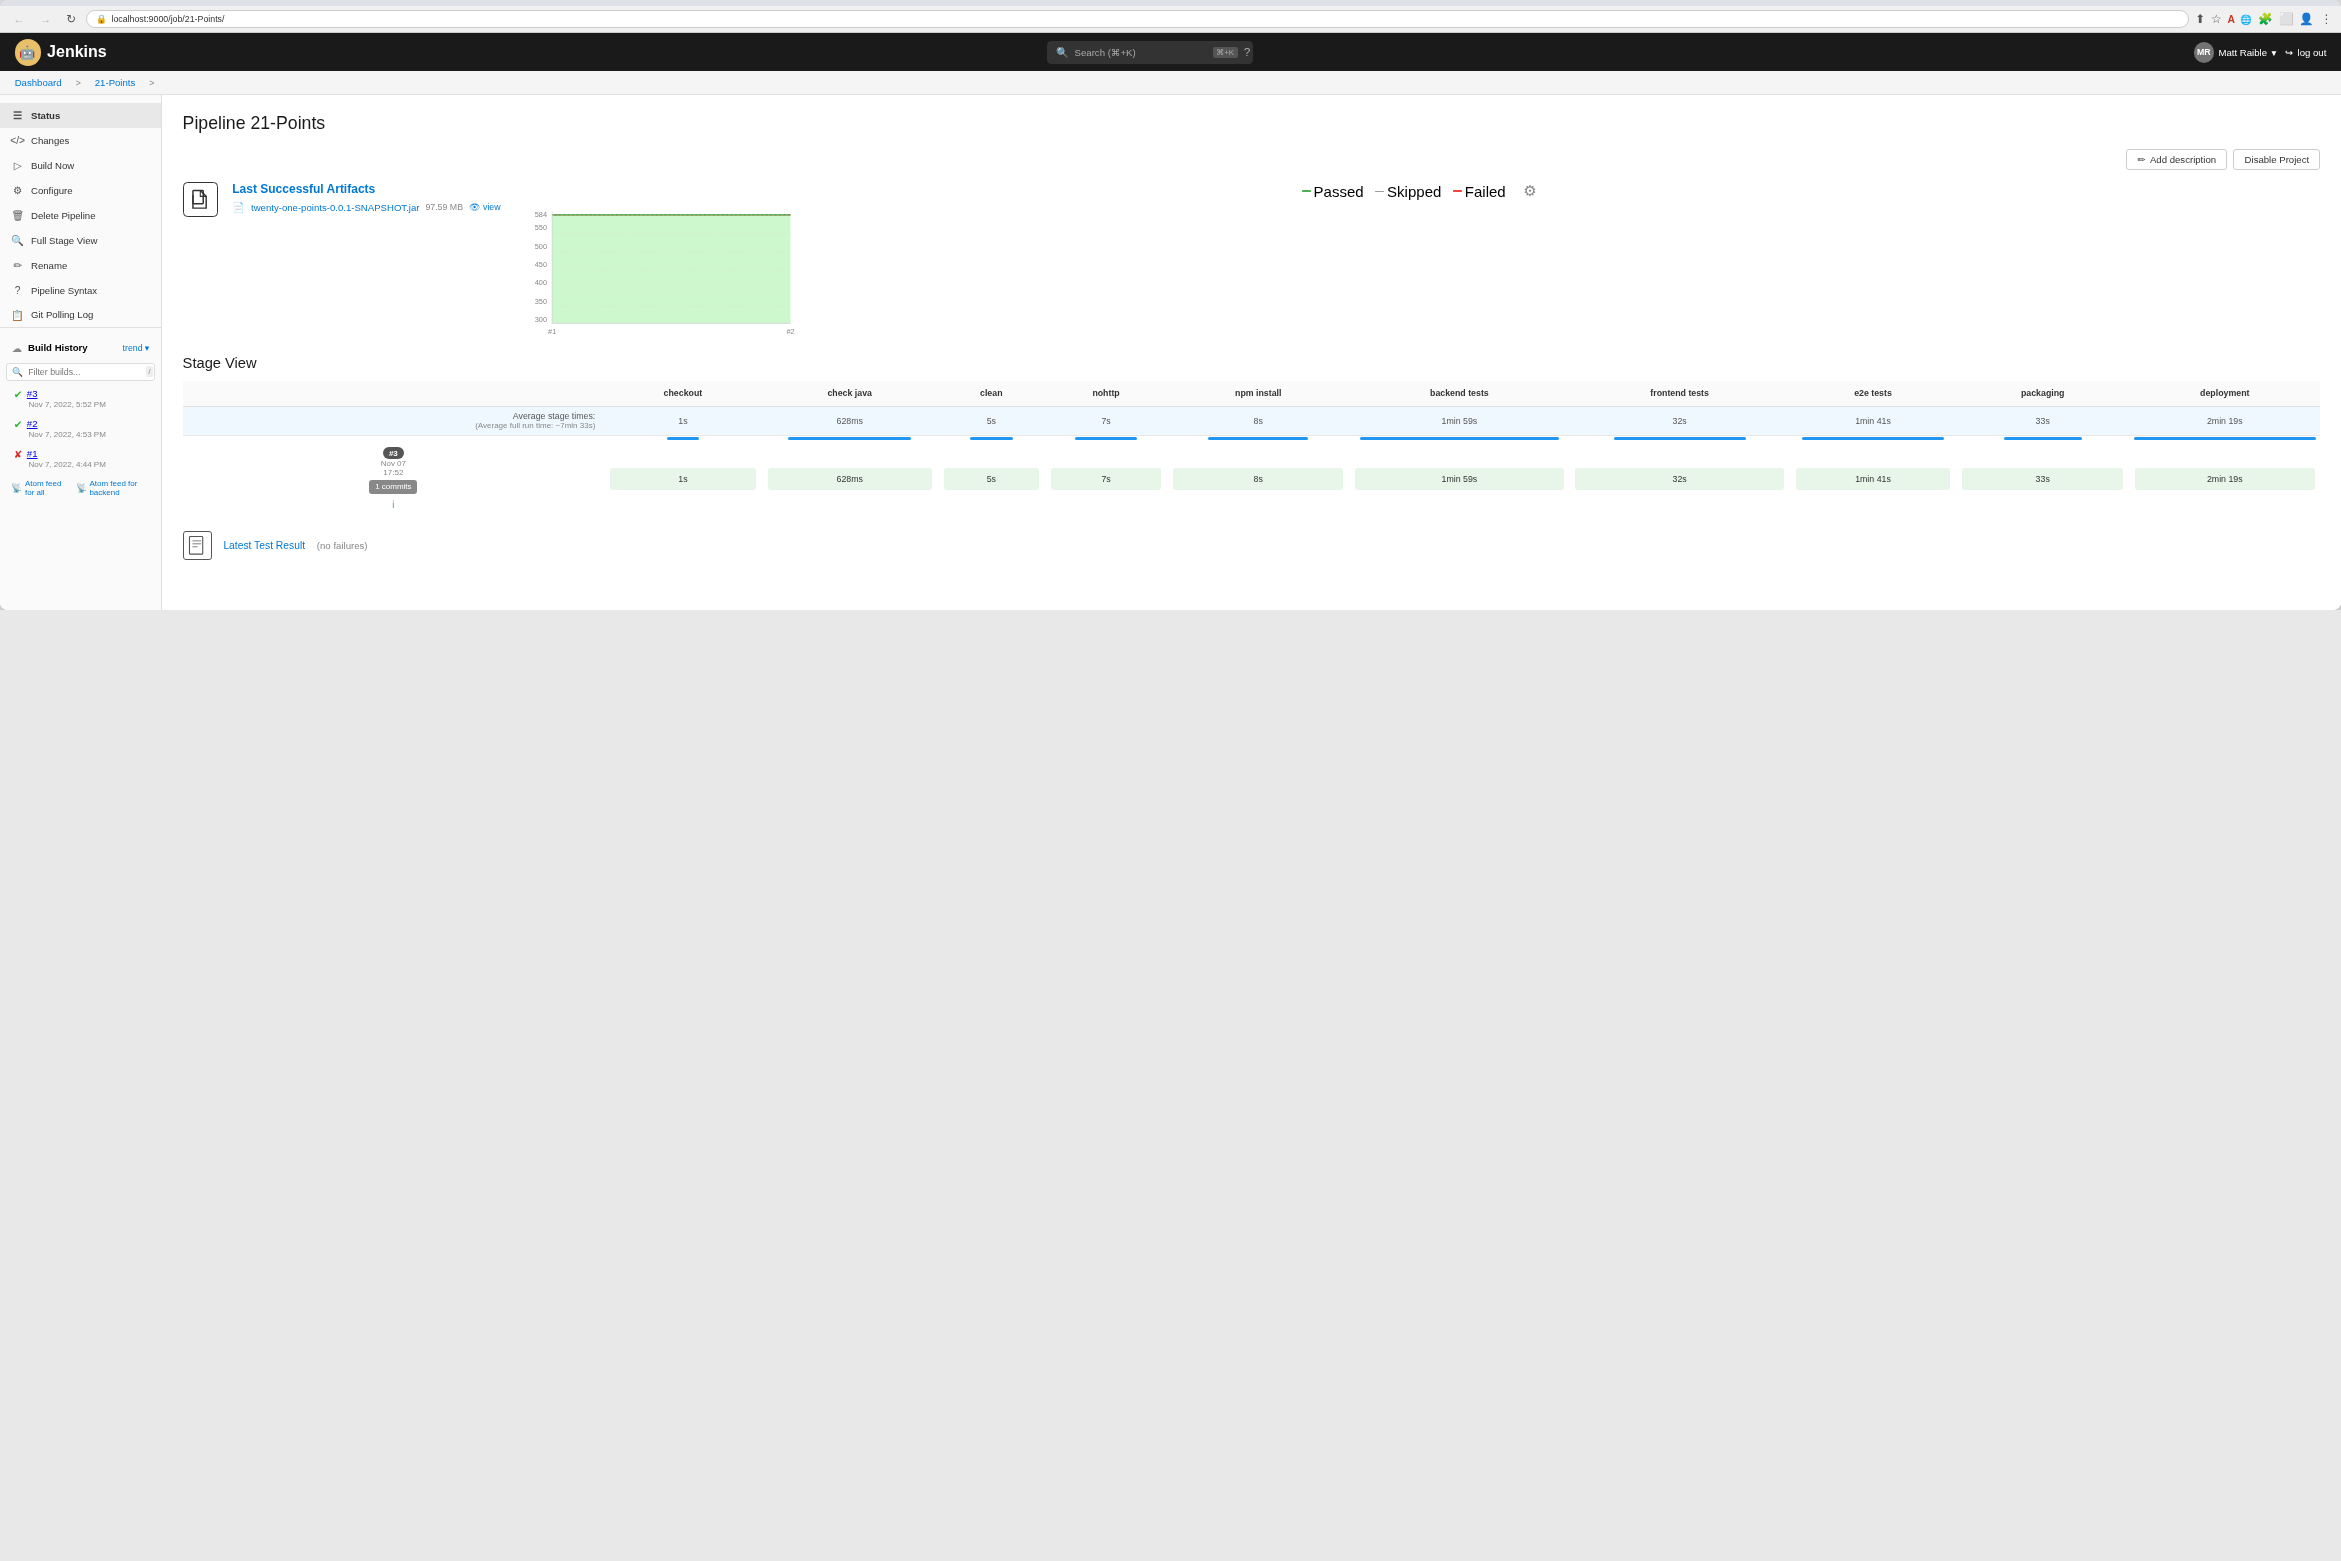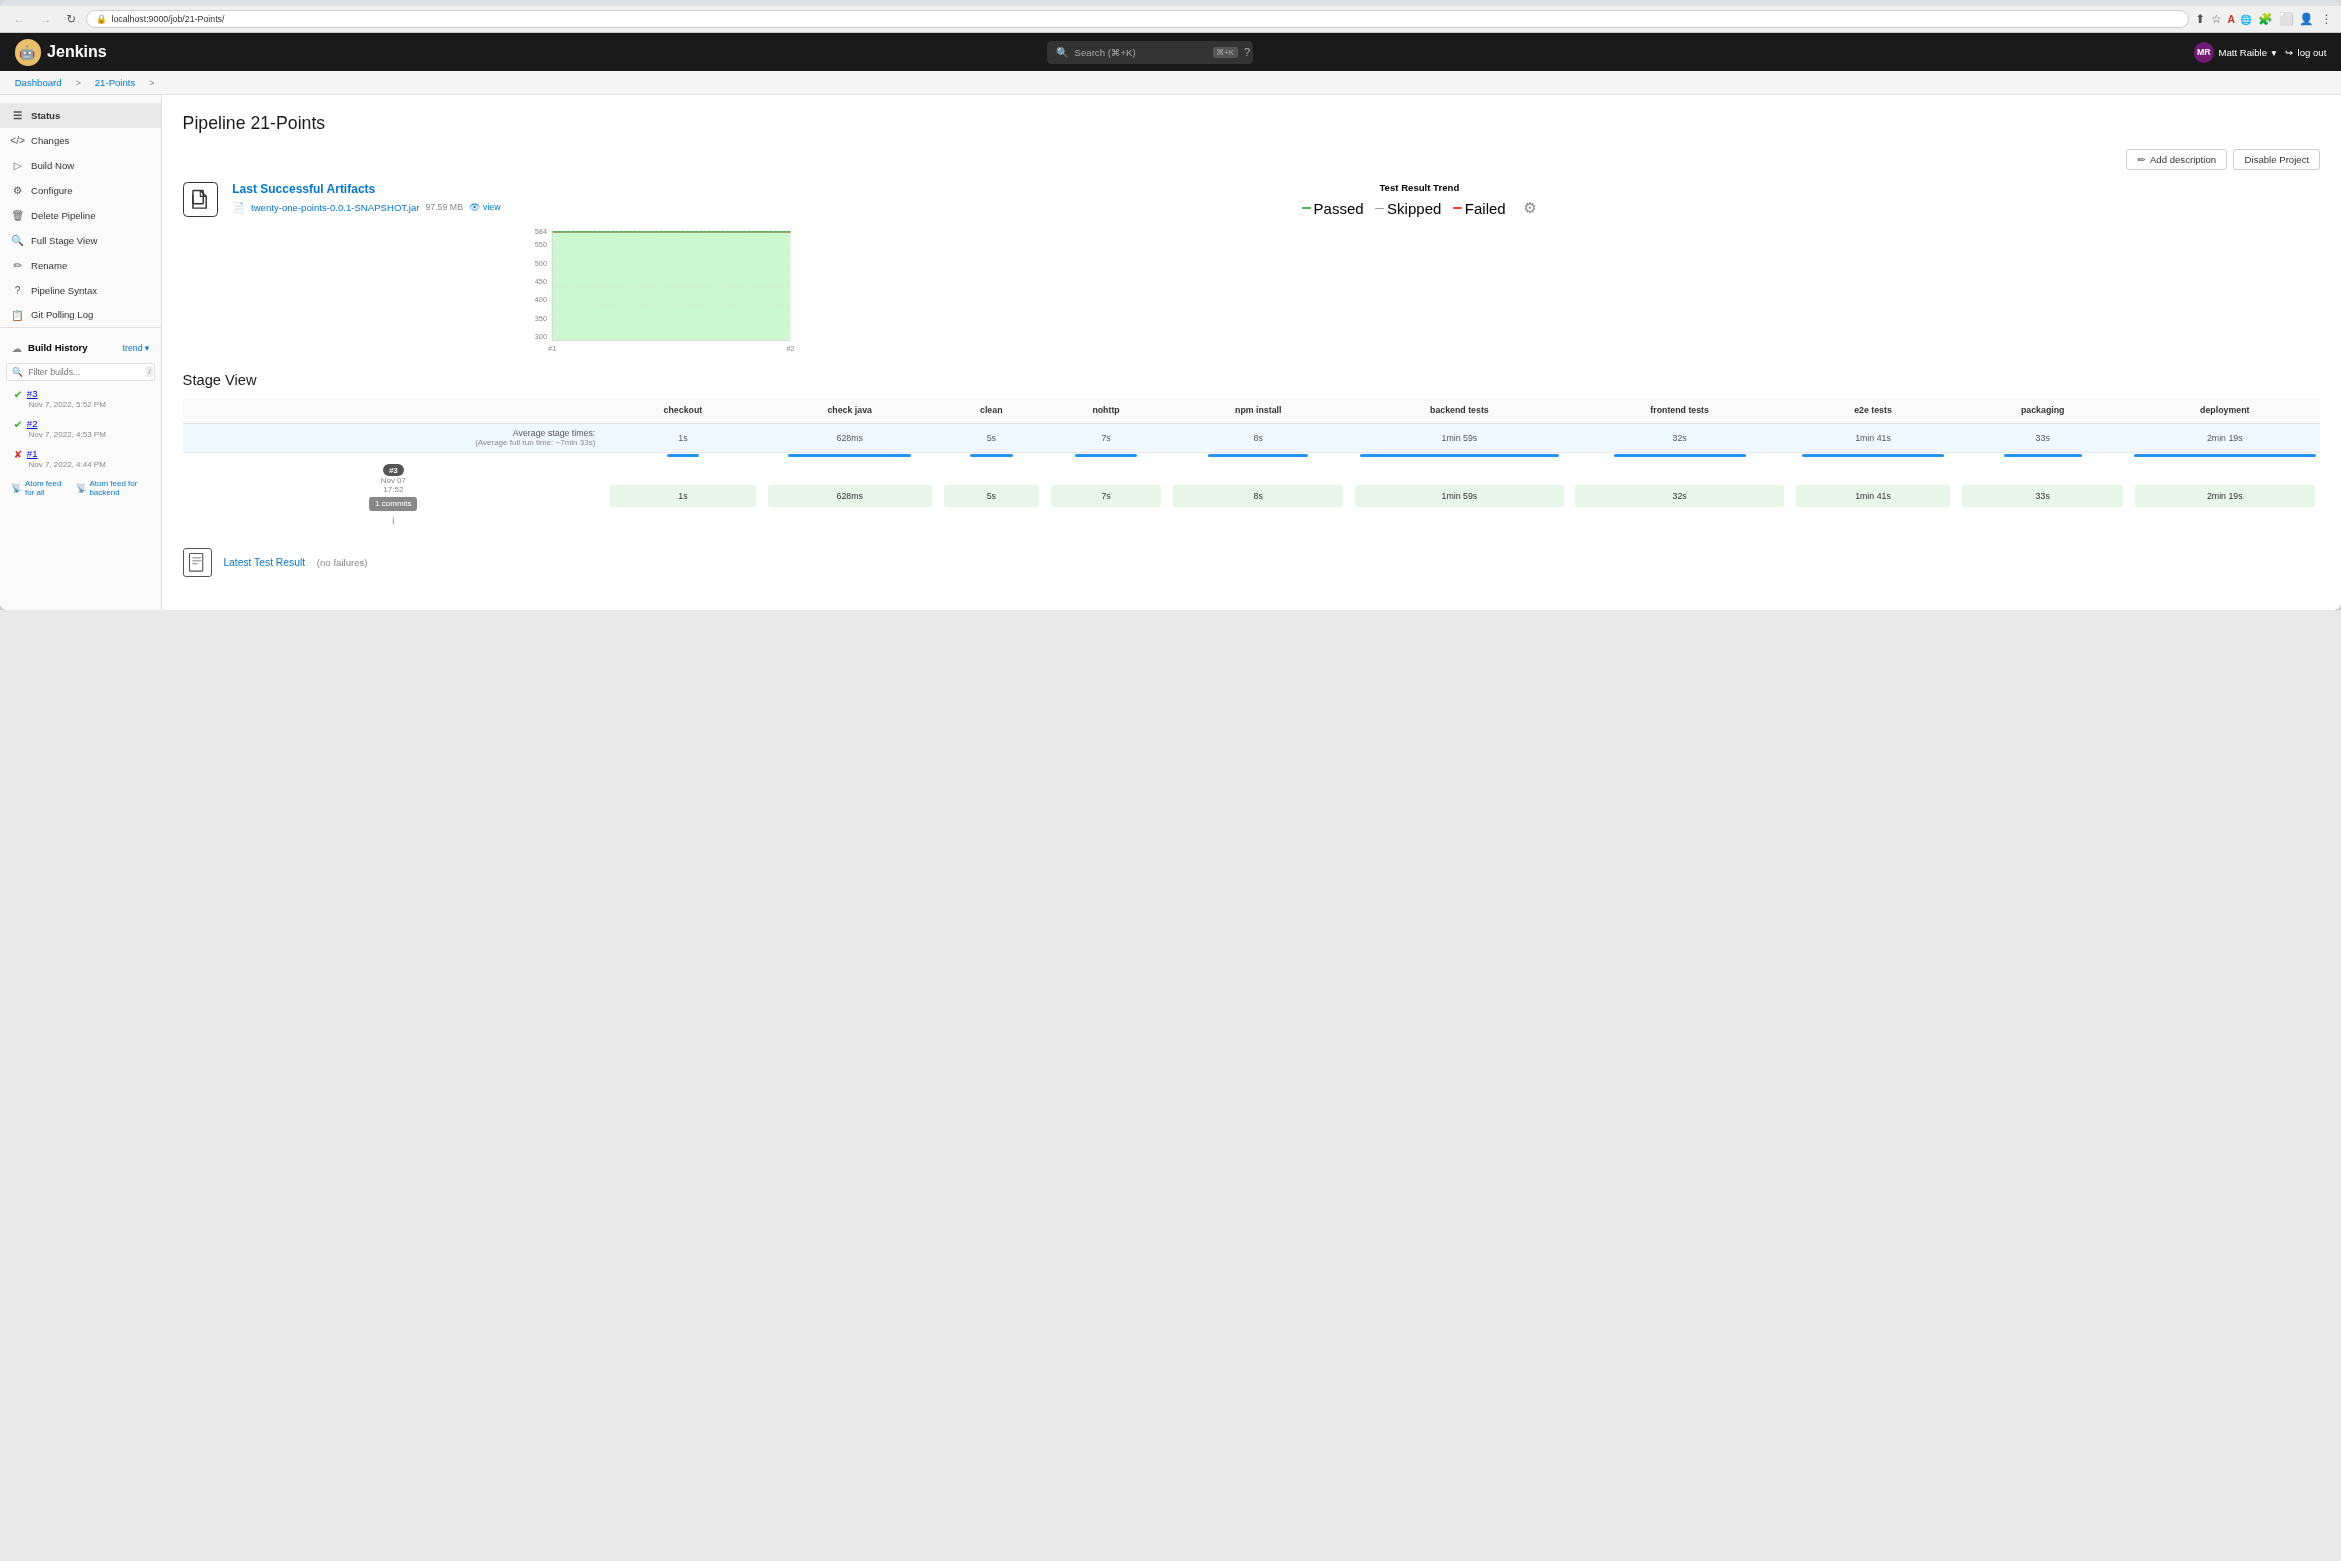--- a/index.html
+++ b/index.html
@@ -164,21 +164,21 @@
     <div class="jenkins-search">
       <div class="search-box">
         <span class="search-icon">🔍</span>
         <input type="text" placeholder="Search (⌘+K)" style="">
         <span class="search-hint">⌘+K</span>
         <span class="help-icon">?</span>
       </div>
     </div>
     <div class="jenkins-user">
       <button class="user-menu">
-        <div class="user-avatar" style="background:#701a75;">
+        <div class="user-avatar" style="background:#737373;">
           <span>MR</span>
         </div>
         <span>Matt Raible</span>
         <span>▾</span>
       </button>
       <button class="logout-btn">
         <span>↪</span>
         <span>log out</span>
       </button>
     </div>
@@ -314,21 +314,20 @@
                   <span>👁</span>
                   <span>view</span>
                 </a>
               </div>
             </div>
           </div>
         </div>
 
         <div class="top-right">
           <div style="position:relative; padding: 0 7.4px;">
-            <div class="chart-title">Test Result Trend</div>
             <div class="chart-legend">
               <div class="legend-item">
                 <div class="legend-dot" style="background:#4caf50;"></div>
                 <span>Passed</span>
               </div>
               <div class="legend-item">
                 <div class="legend-dot" style="background:#9e9e9e;height:0.7px;"></div>
                 <span>Skipped</span>
               </div>
               <div class="legend-item">

